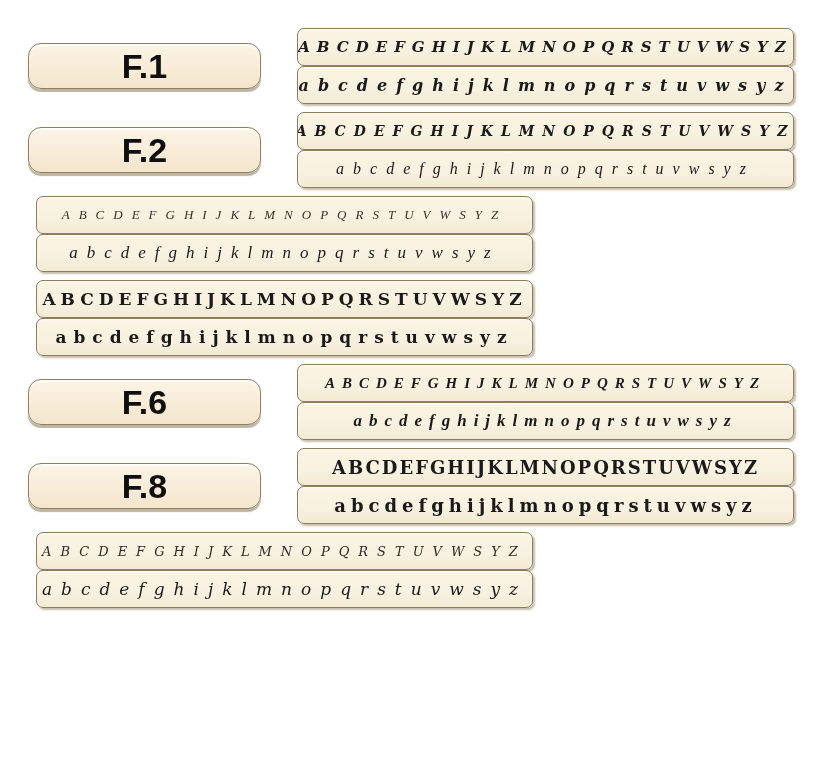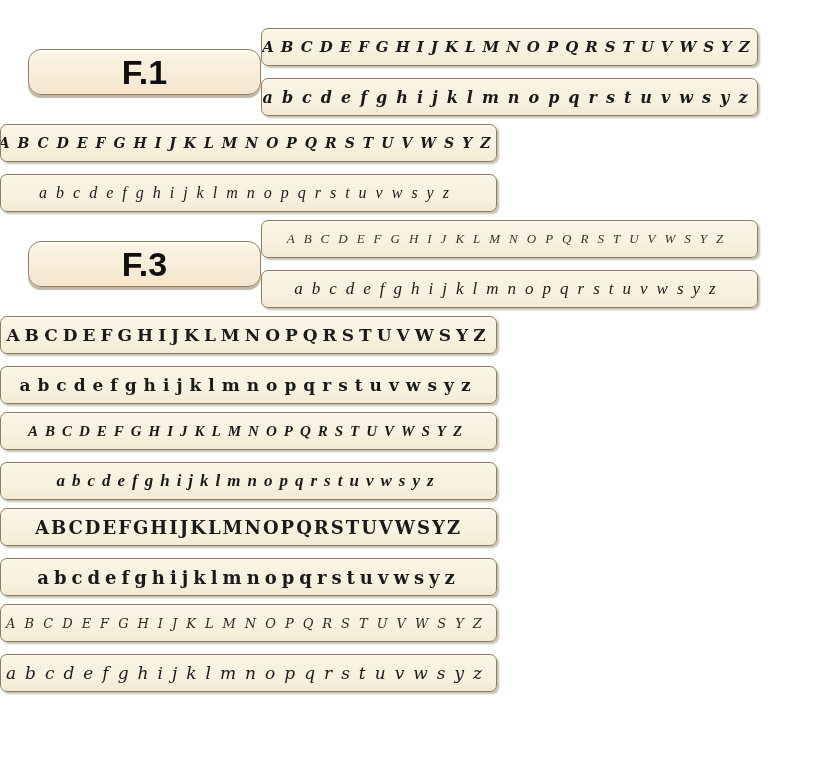--- a/index.html
+++ b/index.html
@@ -46,23 +46,24 @@
     align-items: center;
     justify-content: center;
     font-family: "Liberation Sans", sans-serif;
     font-weight: bold;
     font-size: 34px;
     color: #0f0f0f;
     cursor: pointer;
   }
 
   .samples {
+    margin-left: 36px;
     display: flex;
     flex-direction: column;
-    gap: 12px;
+    gap: 0;
   }
 
   .plate {
     width: 497px;
     height: 38px;
     border-radius: 7px;
     background: linear-gradient(180deg, #faf4e4 0%, #f8f1df 60%, #f3ead4 100%);
     border: 1px solid #8d7d5e;
     box-shadow: 2px 2px 2px rgba(128, 108, 68, 0.45),
                 inset 0 1px 2px rgba(255,255,255,0.7);
@@ -106,49 +107,51 @@
 
     <div class="row">
       <div class="fbtn">F.1</div>
       <div class="samples">
         <div class="plate s-f1-u">ABCDEFGHIJKLMNOPQRSTUVWSYZ</div>
         <div class="plate s-f1-l">abcdefghijklmnopqrstuvwsyz</div>
       </div>
     </div>
 
     <div class="row">
+      <div class="fbtn">F.2</div>
       <div class="samples">
         <div class="plate s-f2-u">ABCDEFGHIJKLMNOPQRSTUVWSYZ</div>
         <div class="plate s-f2-l">abcdefghijklmnopqrstuvwsyz</div>
       </div>
     </div>
 
     <div class="row">
-      <div class="fbtn">F.3</div>
       <div class="samples">
         <div class="plate s-f3-u">ABCDEFGHIJKLMNOPQRSTUVWSYZ</div>
         <div class="plate s-f3-l">abcdefghijklmnopqrstuvwsyz</div>
       </div>
     </div>
 
     <div class="row">
       <div class="samples">
         <div class="plate s-f4-u">ABCDEFGHIJKLMNOPQRSTUVWSYZ</div>
         <div class="plate s-f4-l">abcdefghijklmnopqrstuvwsyz</div>
       </div>
     </div>
 
     <div class="row">
+      <div class="fbtn">F.6</div>
       <div class="samples">
         <div class="plate s-f6-u">ABCDEFGHIJKLMNOPQRSTUVWSYZ</div>
         <div class="plate s-f6-l">abcdefghijklmnopqrstuvwsyz</div>
       </div>
     </div>
 
     <div class="row">
+      <div class="fbtn">F.8</div>
       <div class="samples">
         <div class="plate s-f8-u">ABCDEFGHIJKLMNOPQRSTUVWSYZ</div>
         <div class="plate s-f8-l">abcdefghijklmnopqrstuvwsyz</div>
       </div>
     </div>
 
     <div class="row">
       <div class="samples">
         <div class="plate s-f16-u">ABCDEFGHIJKLMNOPQRSTUVWSYZ</div>
         <div class="plate s-f16-l">abcdefghijklmnopqrstuvwsyz</div>

